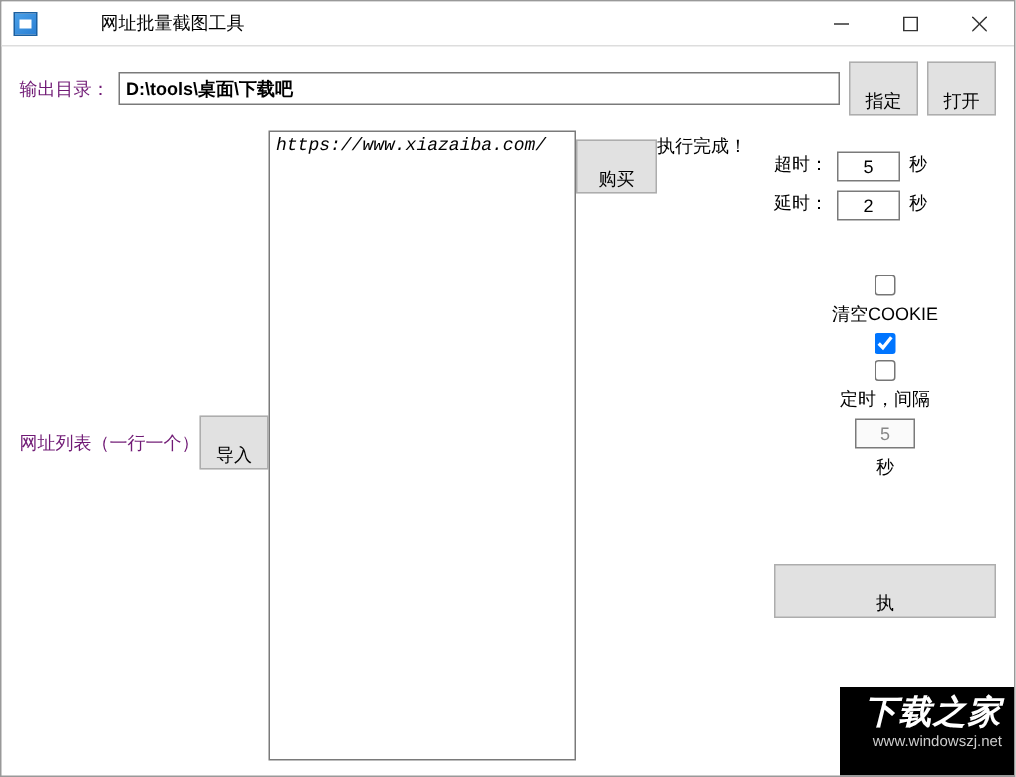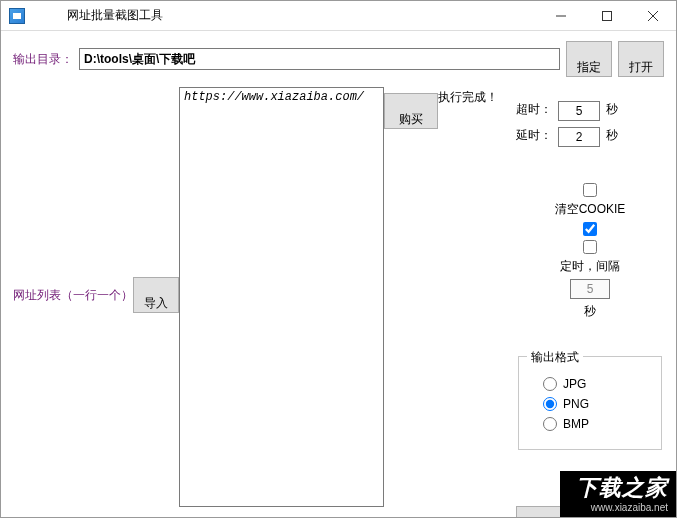--- a/index.html
+++ b/index.html
@@ -146,21 +146,21 @@
     margin-top:56px;
   }
 
   
   .wm {
     position:absolute;
     right:0;
     bottom:0;
     background:#000;
     color:#fff;
-    padding:3px 8px 3px 16px;
+    padding:3px 8px 16px 16px;
     font-family: "Microsoft YaHei", sans-serif;
     text-align:right;
     line-height:1.25;
   }
   .wm .big{ font-size:22px; font-style:italic; font-weight:bold; letter-spacing:1px;}
   .wm .small{ font-size:10px; color:#ccc; display:block;}
 </style>
 </head>
 <body>
 
@@ -231,37 +231,22 @@
       <div class="chk-row">
         <input type="checkbox" checked="" style="">
       </div>
       <div class="chk-row">
         <input type="checkbox" style="">
         <span>定时，间隔</span>
         <input class="num" disabled="" value="5" style="">
         <span>秒</span>
       </div>
 
-      <fieldset class="fmt-group">
-        <span class="legend">输出格式</span>
-        <div class="radio-row">
-          <input type="radio" name="fmt" style="">
-          <span>JPG</span>
-        </div>
-        <div class="radio-row">
-          <input type="radio" name="fmt" checked="" style="">
-          <span>PNG</span>
-        </div>
-        <div class="radio-row">
-          <input type="radio" name="fmt" style="">
-          <span>BMP</span>
-        </div>
-      </fieldset>
 
       <button class="btn start-btn">执</button>
     </div>
   </div>
 </div>
 
 <div class="wm">
   <span class="big">下载之家</span>
-  <span class="small">www.xiazaiba.net</span>
+  <span class="small">www.windowszj.net</span>
 </div>
 
 </body></html>

